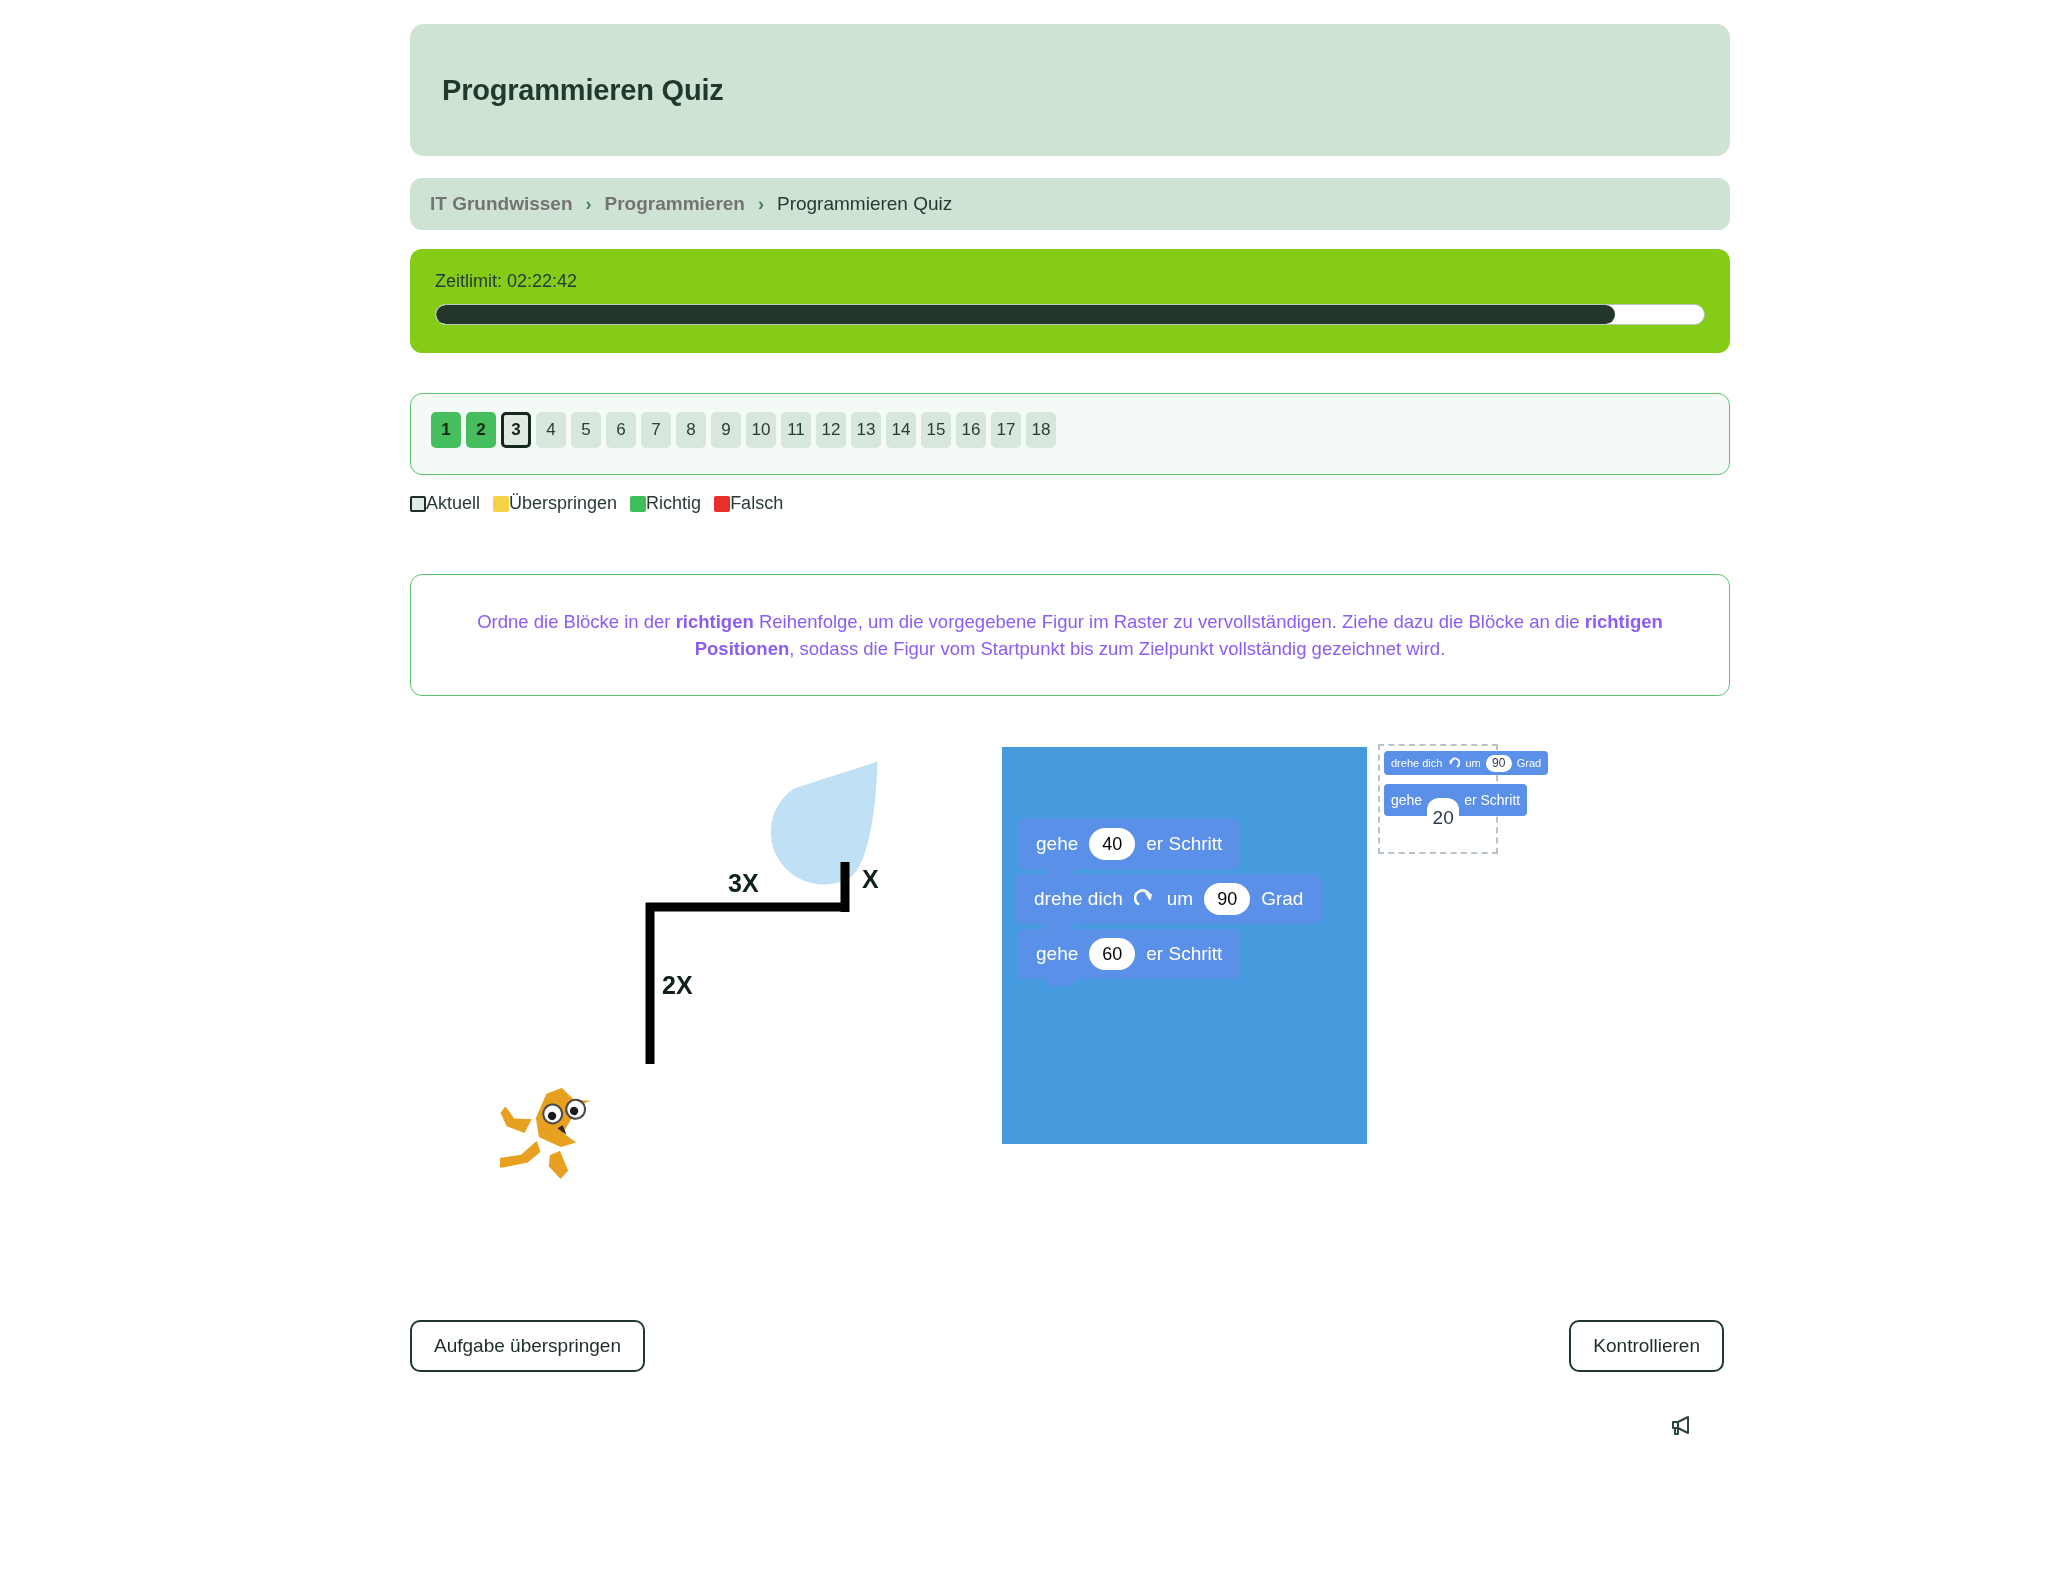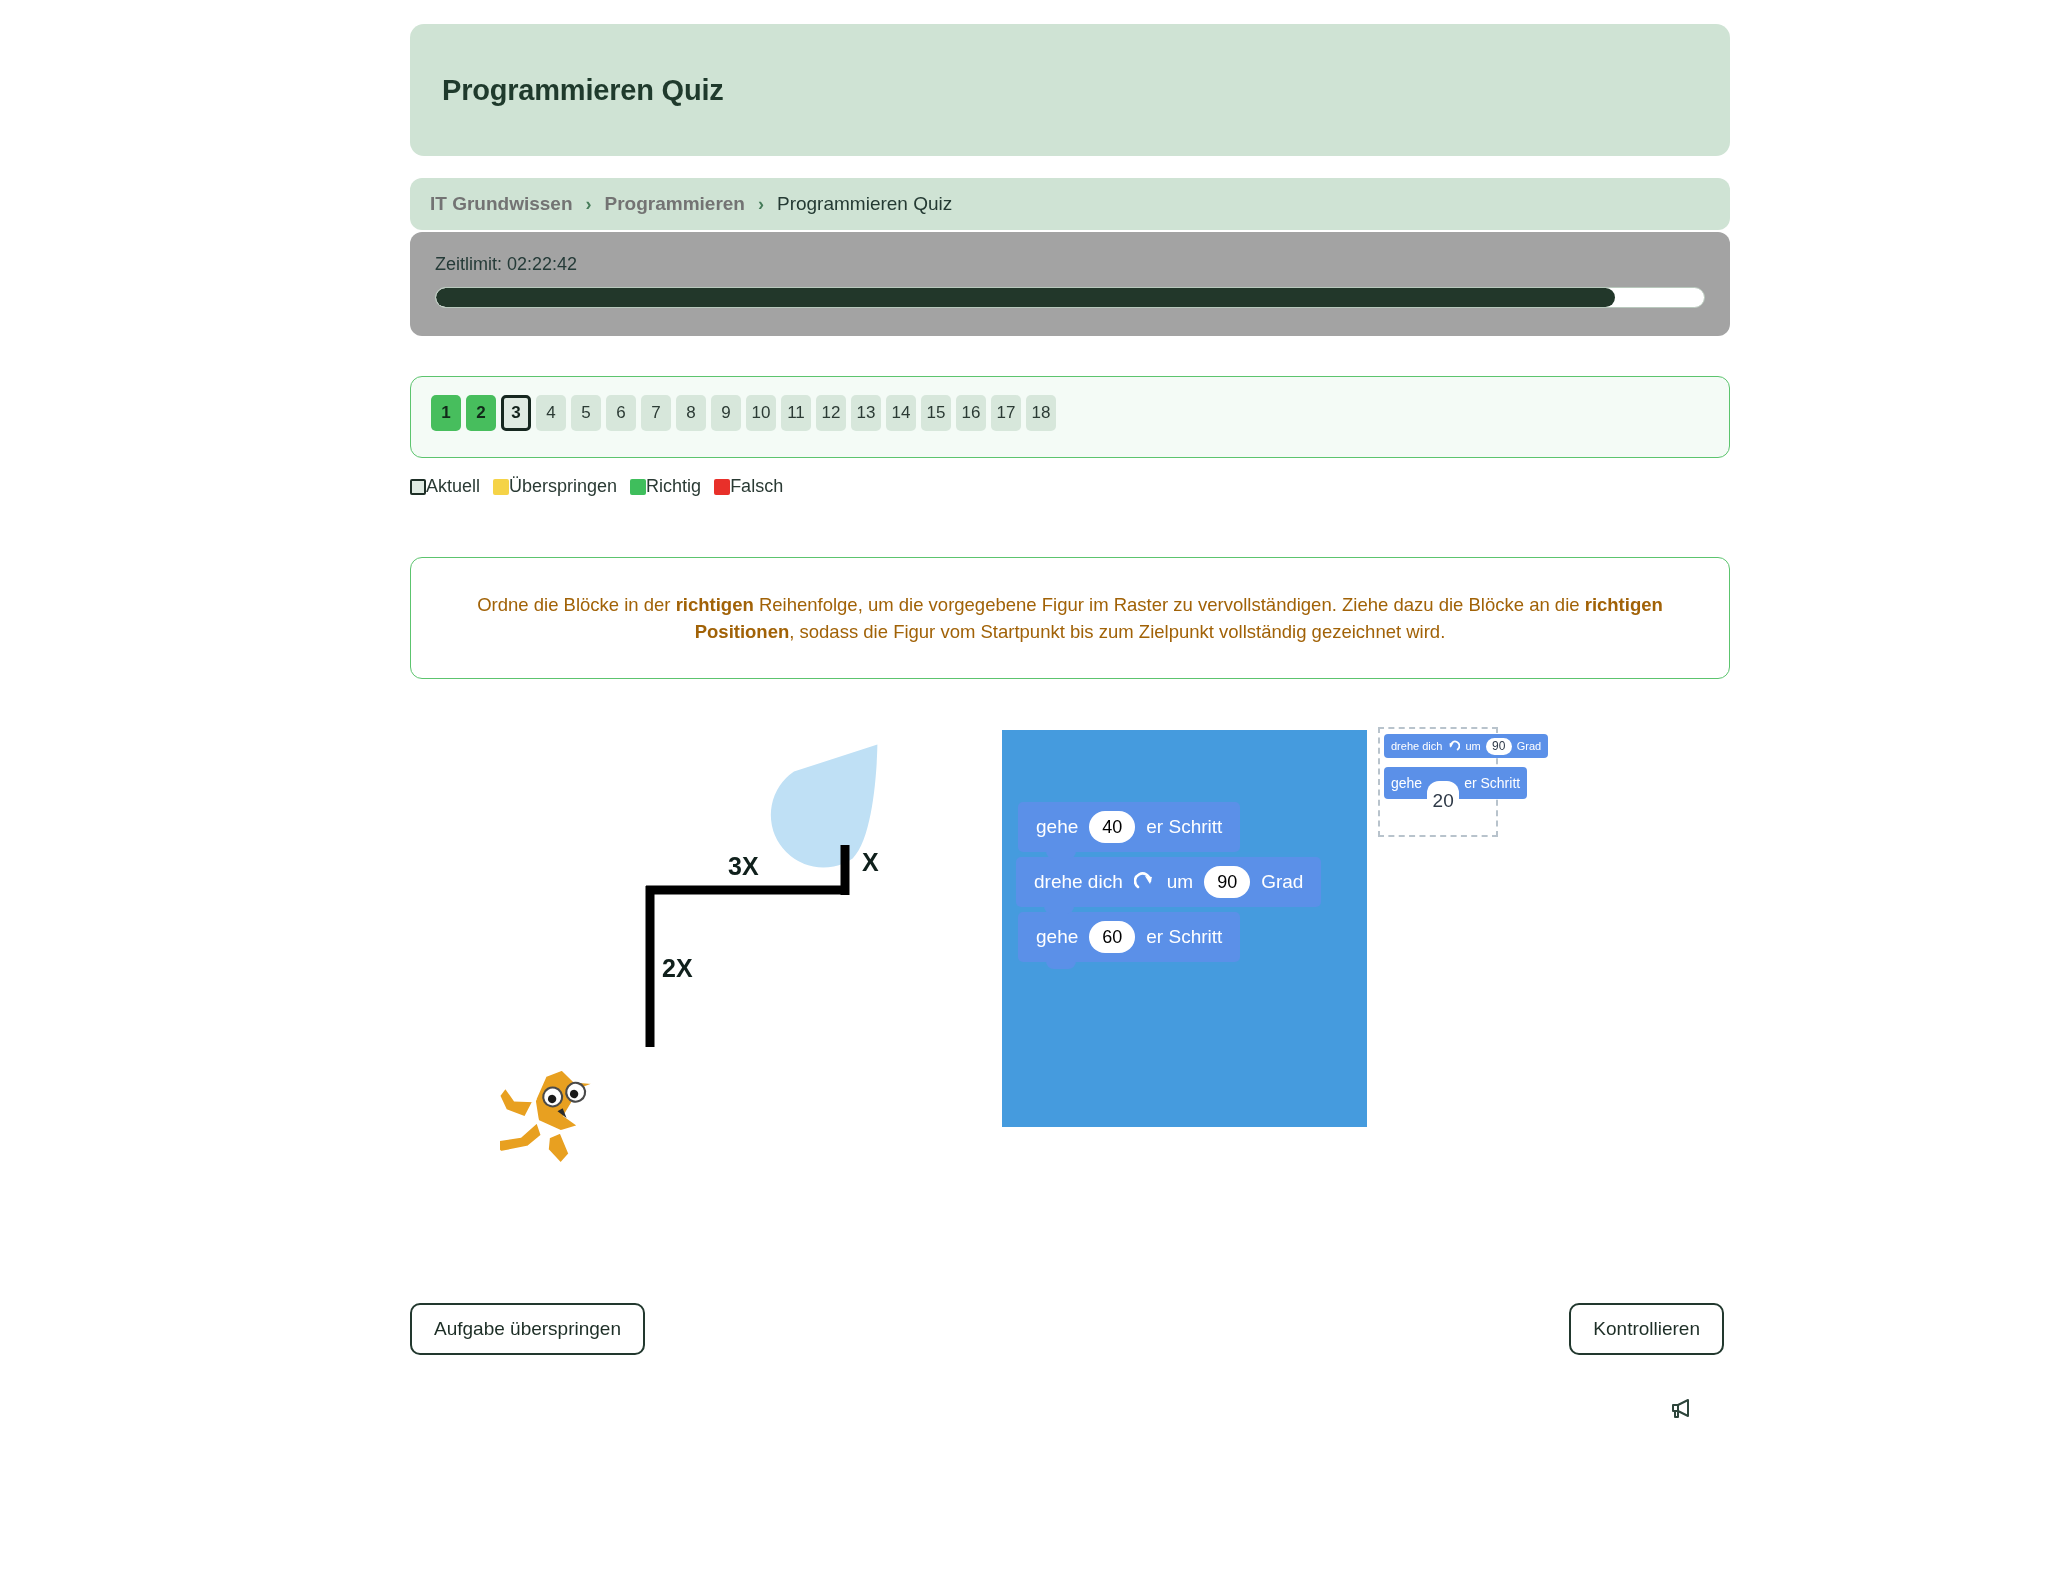--- a/index.html
+++ b/index.html
@@ -64,23 +64,23 @@
     font-weight: 600;
     opacity: 0.85;
   }
   .crumb-current {
     color: #243a33;
     font-weight: normal;
   }
 
   
   .timer-box {
-    background: #a3a3a3;
+    background: #84cc16;
     border-radius: 12px;
-    margin-top: 2px;
+    margin-top: 19px;
     padding: 22px 25px 28px 25px;
   }
   .timer-label {
     font-size: 18px;
     color: #253b38;
     margin-bottom: 12px;
   }
   .progress-track {
     height: 21px;
     border-radius: 11px;
@@ -145,21 +145,21 @@
   .instruction {
     margin-top: 60px;
     border: 1px solid #5cc46e;
     border-radius: 12px;
     background: #ffffff;
     min-height: 122px;
     padding: 34px 40px 20px 40px;
     text-align: center;
     font-size: 18.5px;
     line-height: 1.45;
-    color: #a16207;
+    color: #8b5cf6;
   }
   .instruction b { font-weight: bold; }
 
   
   .exercise {
     position: relative;
     margin-top: 38px;
     height: 520px;
   }
   .figure-canvas {

